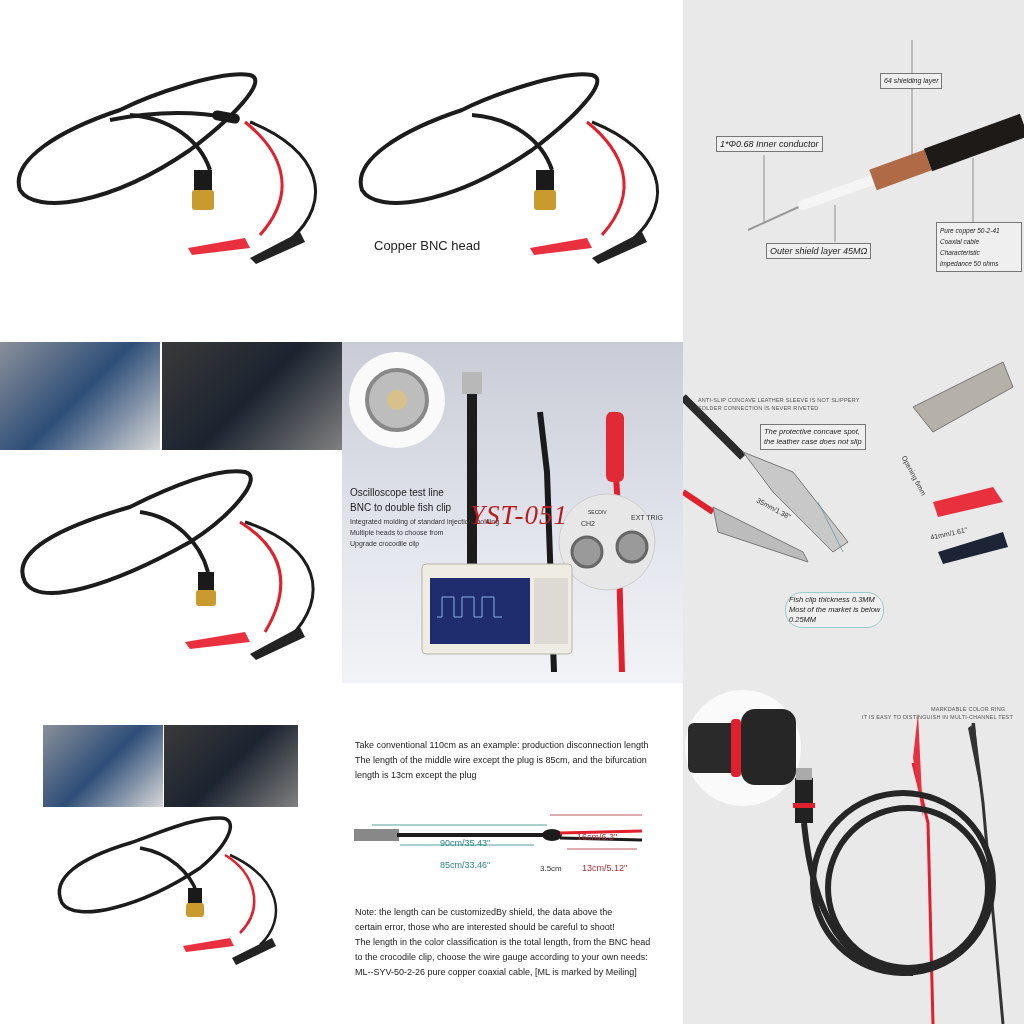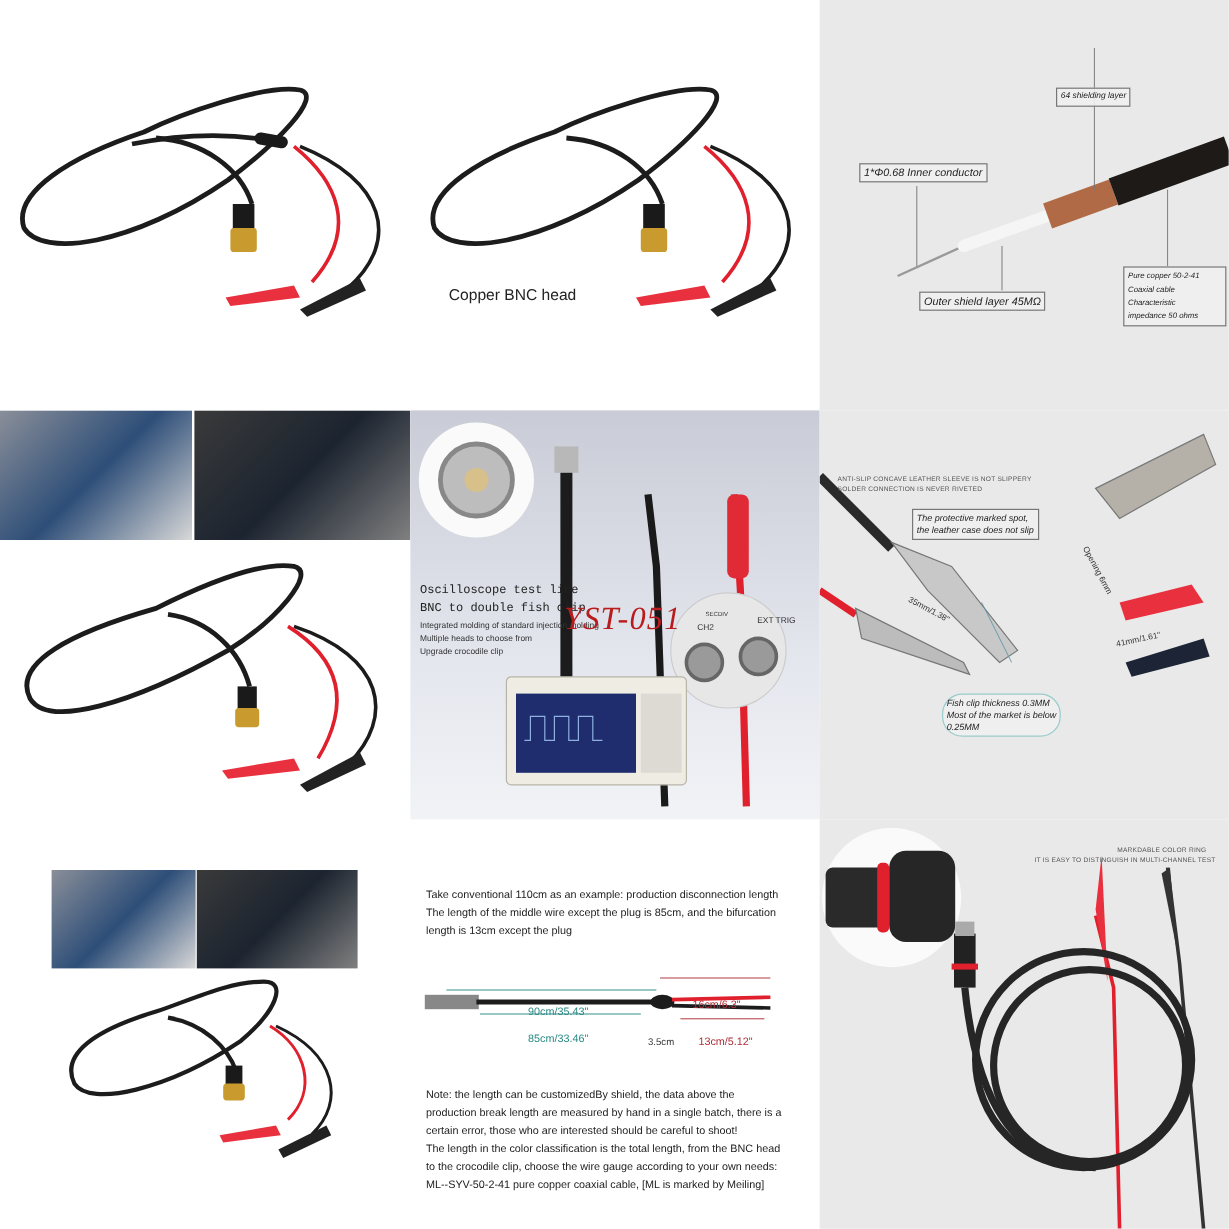--- a/index.html
+++ b/index.html
@@ -4,21 +4,21 @@
 <style>
   html,body{margin:0;padding:0;background:#fff;}
   body{width:1024px;height:1024px;position:relative;overflow:hidden;font-family:"Liberation Sans",sans-serif;}
   .grid{position:absolute;left:0;top:0;width:1024px;height:1024px;display:grid;grid-template-columns:342px 341px 341px;grid-template-rows:342px 341px 341px;}
   .tile{position:relative;overflow:hidden;}
   .tile svg{position:absolute;left:0;top:0;}
   .white{background:#ffffff;}
   .grey{background:#e9e9e9;}
   .lbl{position:absolute;color:#222;font-size:8px;line-height:10px;background:rgba(240,240,240,0.9);border:1px solid #777;padding:2px 3px;white-space:nowrap;font-style:italic;}
   .t-copper{position:absolute;left:374px;top:238px;font-size:13px;color:#222;}
-  .osc-h{position:absolute;font-size:10px;color:#222;font-family:Liberation Mono, monospace;}
+  .osc-h{position:absolute;font-size:10px;color:#222;}
   .osc-s{position:absolute;font-size:7px;color:#333;}
   .yst{position:absolute;left:470px;top:500px;font-family:"Liberation Serif",serif;font-style:italic;font-size:27px;color:#b91c1c;letter-spacing:1px;}
   .para{position:absolute;left:355px;width:320px;font-size:9px;line-height:15px;color:#222;}
   .dim{position:absolute;font-size:9px;color:#2a8a86;}
   .dim-r{position:absolute;font-size:9px;color:#b0303a;}
   .caps{position:absolute;font-size:5.5px;color:#555;letter-spacing:0.2px;}
 </style>
 </head>
 <body>
 
@@ -174,45 +174,44 @@
 <div class="osc-s" style="left:350px;top:529px;">Multiple heads to choose from</div>
 <div class="osc-s" style="left:350px;top:540px;">Upgrade crocodile clip</div>
 <div class="yst">YST-051</div>
 <div class="osc-s" style="left:588px;top:509px;font-size:5px;">SECDIV</div>
 <div class="osc-s" style="left:581px;top:520px;">CH2</div>
 <div class="osc-s" style="left:631px;top:514px;">EXT TRIG</div>
 
 <div class="caps" style="left:698px;top:397px;">ANTI-SLIP CONCAVE LEATHER SLEEVE IS NOT SLIPPERY</div>
 <div class="caps" style="left:698px;top:405px;">SOLDER CONNECTION IS NEVER RIVETED</div>
 <div class="lbl" style="left:760px;top:424px;font-size:7.5px;">
-  <div>The protective marked spot,</div>
+  <div>The protective concave spot,</div>
   <div>the leather case does not slip</div>
 </div>
 <div class="osc-s" style="left:755px;top:505px;transform:rotate(28deg);">35mm/1.38"</div>
 <div class="osc-s" style="left:892px;top:472px;transform:rotate(62deg);">Opening 6mm</div>
 <div class="osc-s" style="left:930px;top:530px;transform:rotate(-12deg);">41mm/1.61"</div>
-<div class="lbl" style="left:785px;top:578px;font-size:7.5px;line-height:10px;border-color:#9cc;border-radius:17px;">
+<div class="lbl" style="left:785px;top:592px;font-size:7.5px;line-height:10px;border-color:#9cc;border-radius:17px;">
   <div>Fish clip thickness 0.3MM</div>
   <div>Most of the market is below</div>
   <div>0.25MM</div>
 </div>
 
 <div class="para" style="top:738px;">
   <div>Take conventional 110cm as an example: production disconnection length</div>
   <div>The length of the middle wire except the plug is 85cm, and the bifurcation</div>
   <div>length is 13cm except the plug</div>
 </div>
 <div class="dim" style="left:440px;top:838px;">90cm/35.43"</div>
 <div class="dim" style="left:440px;top:860px;">85cm/33.46"</div>
 <div class="dim-r" style="left:577px;top:832px;">16cm/6.3"</div>
 <div class="dim-r" style="left:582px;top:863px;">13cm/5.12"</div>
 <div class="osc-s" style="left:540px;top:864px;font-size:8px;">3.5cm</div>
 <div class="para" style="top:905px;">
   <div>Note: the length can be customizedBy shield, the data above the</div>
-  <div>production break length are measured by hand in a single batch, there is a</div>
   <div>certain error, those who are interested should be careful to shoot!</div>
   <div>The length in the color classification is the total length, from the BNC head</div>
   <div>to the crocodile clip, choose the wire gauge according to your own needs:</div>
-  <div>ML--SYV-50-2-41 pure copper coaxial cable, [ML is marked by Meiling]</div>
+  <div>ML--SYV-50-2-26 pure copper coaxial cable, [ML is marked by Meiling]</div>
 </div>
 
 <div class="caps" style="left:931px;top:706px;">MARKDABLE COLOR RING</div>
 <div class="caps" style="left:862px;top:714px;">IT IS EASY TO DISTINGUISH IN MULTI-CHANNEL TEST</div>
 
 </body></html>

